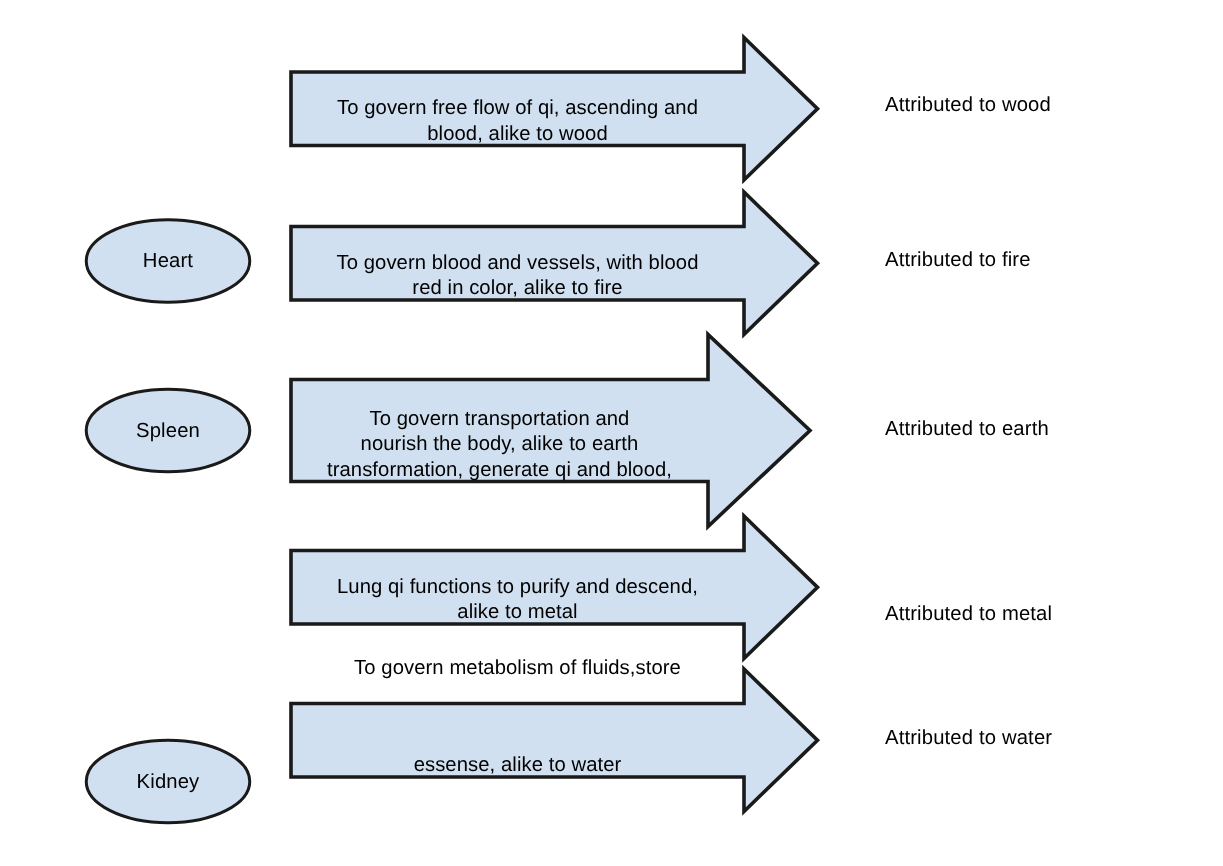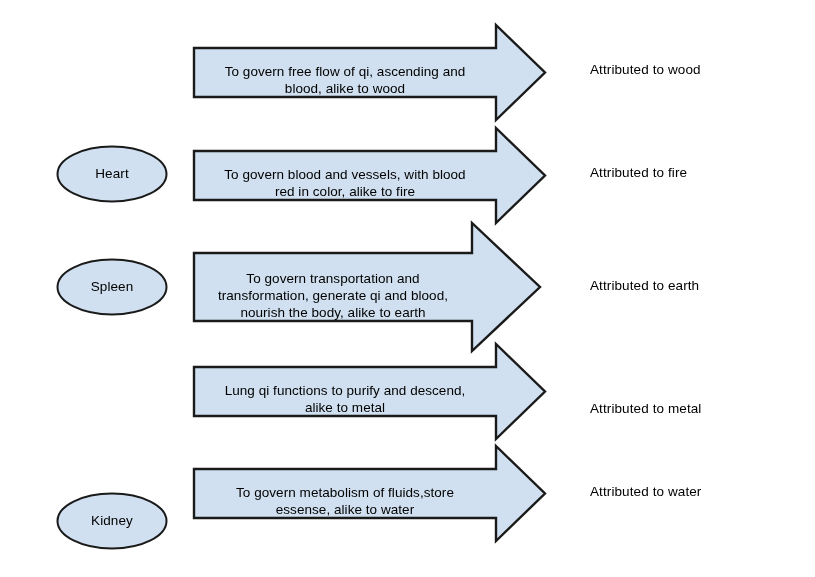--- a/index.html
+++ b/index.html
@@ -138,22 +138,22 @@
       </svg>
       <div class="organ-label">Spleen</div>
     </div>
 
     <div class="arrow" style="top:222px;width:352px;height:130px;">
       <svg width="352" height="130" viewBox="0 0 352 130">
         <path d="M 4,31 L 282,31 L 282,1 L 350,65 L 282,129 L 282,99 L 4,99 Z" fill="#d0e0f0" stroke="#1a1a1a" stroke-width="2.4" stroke-linejoin="miter"></path>
       </svg>
       <div class="arrow-text" style="top:31px;width:270px;height:68px;">
         <span>To govern transportation and</span>
+        <span>nourish the body, alike to earth</span>
         <span>transformation, generate qi and blood,</span>
-        <span>nourish the body, alike to earth</span>
       </div>
     </div>
 
     <div class="attribution" style="top:278px;">Attributed to earth</div>
   </div>
 
   <div class="row" style="top:0px;height:130px;">
 
     <div class="arrow" style="top:343px;width:358px;height:97px;">
       <svg width="358" height="97" viewBox="0 0 358 97">
@@ -173,21 +173,21 @@
       <svg viewBox="0 0 112 58">
         <ellipse cx="56" cy="29" rx="54.5" ry="27.5" fill="#d0e0f0" stroke="#1a1a1a" stroke-width="2"></ellipse>
       </svg>
       <div class="organ-label">Kidney</div>
     </div>
 
     <div class="arrow" style="top:445px;width:358px;height:97px;">
       <svg width="358" height="97" viewBox="0 0 358 97">
         <path d="M 4,24 L 306,24 L 306,1 L 355,48.5 L 306,96 L 306,73 L 4,73 Z" fill="#d0e0f0" stroke="#1a1a1a" stroke-width="2.4" stroke-linejoin="miter"></path>
       </svg>
-      <div class="arrow-text" style="top:24px;width:294px;height:49px;">
+      <div class="arrow-text" style="top:24px;width:294px;height:49px;gap:48px;">
         <span>To govern metabolism of fluids,store</span>
         <span>essense, alike to water</span>
       </div>
     </div>
 
     <div class="attribution" style="top:484px;">Attributed to water</div>
   </div>
 
 </div>
 

